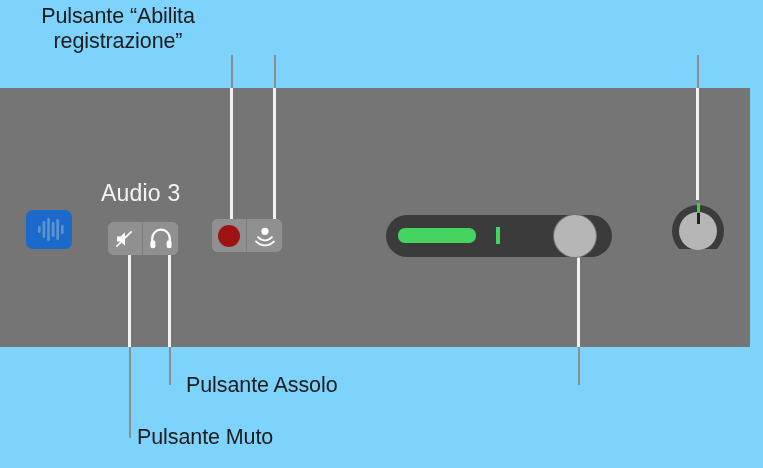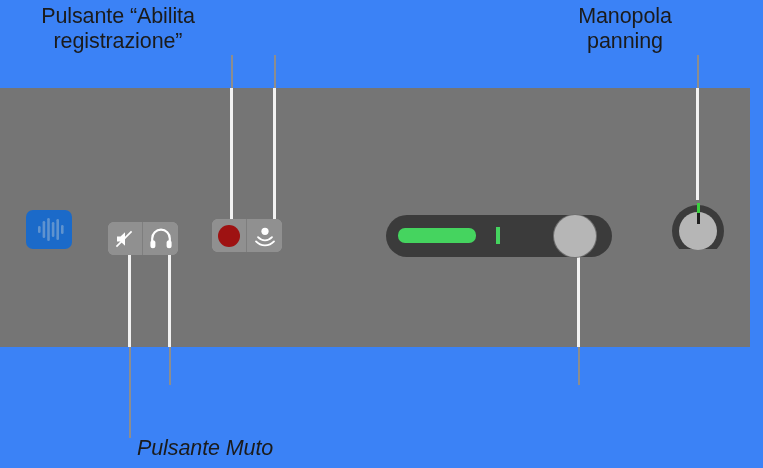--- a/index.html
+++ b/index.html
@@ -7,21 +7,21 @@
     padding: 0;
     background: #ffffff;
   }
   body {
     font-family: "Liberation Sans", sans-serif;
   }
   #screen {
     position: relative;
     width: 763px;
     height: 468px;
-    background: #3b82f6;
+    background: #7dd3fc;
     overflow: hidden;
   }
 
   
   .callout-label {
     position: absolute;
     color: #1b1b1b;
     font-size: 21.5px;
     line-height: 25px;
     white-space: pre-line;
@@ -191,25 +191,24 @@
 </style>
 </head>
 <body>
 
 <div id="screen">
 
   <div class="callout-label ta-center" style="left:8px; top:4px; width:220px;">Pulsante “Abilita
 registrazione”</div>
 
 
-  <div class="callout-label ta-center" style="left:540px; top:4px; width:170px;">Manopola
-panning</div>
-
-
-  <div class="callout-label ta-left" style="left:137px; top:436px; width:260px;font-style:italic;">Pulsante Muto</div>
+
+  <div class="callout-label ta-left" style="left:186px; top:373px; width:260px;">Pulsante Assolo</div>
+
+  <div class="callout-label ta-left" style="left:137px; top:425px; width:260px;">Pulsante Muto</div>
 
 
   <div class="leader" style="left:231px; top:55px;  height:33px;"></div>
   <div class="leader" style="left:274px; top:55px;  height:33px;"></div>
   <div class="leader" style="left:697px; top:55px;  height:33px;"></div>
   <div class="leader" style="left:169px; top:347px; height:38px;"></div>
   <div class="leader" style="left:129px; top:347px; height:91px;"></div>
   <div class="leader" style="left:578px; top:347px; height:38px;"></div>
 
   <div id="panel">
@@ -227,20 +226,21 @@
           <rect x="12" y="16" width="2.6" height="7" rx="1.3"></rect>
           <rect x="16.6" y="11" width="2.6" height="17" rx="1.3"></rect>
           <rect x="21.2" y="8" width="2.6" height="23" rx="1.3"></rect>
           <rect x="25.8" y="12" width="2.6" height="15" rx="1.3"></rect>
           <rect x="30.4" y="9" width="2.6" height="21" rx="1.3"></rect>
           <rect x="35" y="15" width="2.6" height="9" rx="1.3"></rect>
         </g>
       </svg>
     </div>
 
+    <div class="track-name" style="top:92px;">Audio 3</div>
 
     <div class="btn-group ms" style="top:134px;">
 
       <div class="sq-btn">
         <span>
           <svg width="22" height="20" viewBox="0 0 22 20" aria-hidden="true">
             <path d="M3 7.5 H6.5 L11 3.3 V16.7 L6.5 12.5 H3 Z" fill="#ffffff"></path>
             <line x1="2.4" y1="17.6" x2="17.6" y2="2.4" stroke="#ffffff" stroke-width="1.7"></line>
           </svg>
         </span>

